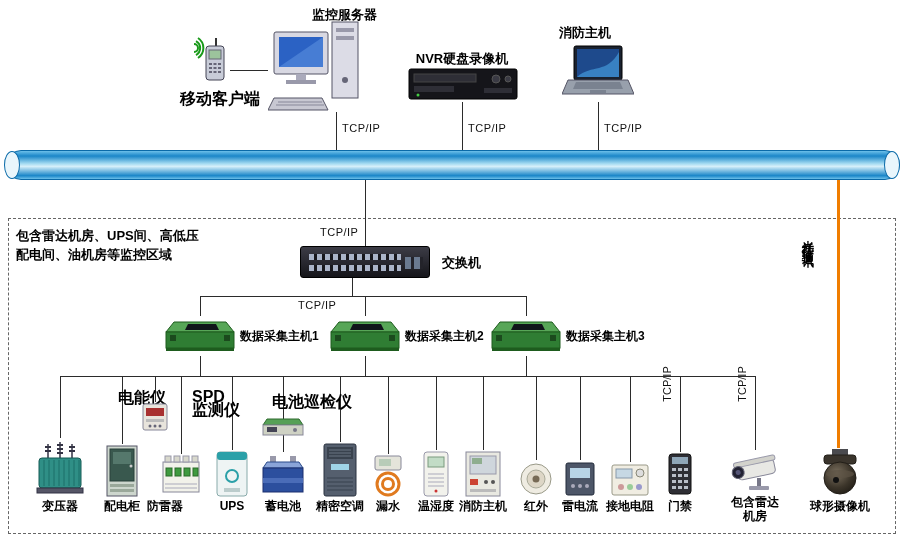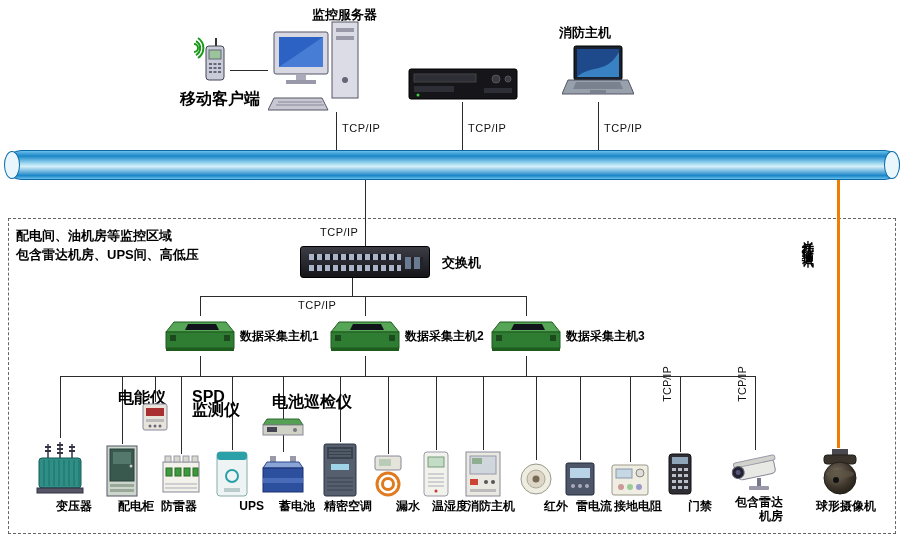--- a/index.html
+++ b/index.html
@@ -9,21 +9,21 @@
   .line { position:absolute; background:#2b2b2b; }
   .vline { width:1px; }
   .hline { height:1px; }
   .fiber-line { position:absolute; width:3px; background:#f07d00; }
   .lbl { position:absolute; color:#000; white-space:nowrap; }
   .b13 { font-size:13px; font-weight:bold; }
   .b12 { font-size:12px; font-weight:bold; }
   .b11 { font-size:16px; font-weight:bold; }
   .tcp { position:absolute; font-size:11px; color:#111; letter-spacing:0.5px; }
   .tcp-rot { position:absolute; width:54px; text-align:center; font-size:11px; color:#111; transform:rotate(-90deg); }
-  .dev-lbl { position:absolute; font-size:12px; font-weight:bold; text-align:right; line-height:1.15; color:#000; }
+  .dev-lbl { position:absolute; font-size:12px; font-weight:bold; text-align:center; line-height:1.15; color:#000; }
   .wrap { white-space:normal; }
   .zone-box { position:absolute; left:8px; top:218px; width:888px; height:316px; border:1px dashed #666; }
   .zone-desc { position:absolute; left:16px; top:226px; font-size:13px; font-weight:bold; line-height:19px; color:#000; }
   .fiber-lbl { position:absolute; left:799px; top:230px; writing-mode:vertical-rl; text-orientation:upright; font-size:12px; font-weight:bold; letter-spacing:3px; color:#000; }
   .pipe { position:absolute; left:6px; top:150px; width:894px; height:30px; border:1px solid #0a6aa8; border-radius:15px;
           background:linear-gradient(to bottom,#6cc0ea 0%,#1a86c8 18%,#9fd8f0 44%,#d6f0fa 55%,#1a86c8 88%,#6cc0ea 100%); }
   .pipe-cap { position:absolute; top:151px; width:16px; height:28px; border-radius:50%; background:#e9f6fc; border:1px solid #0a6aa8; }
   .pipe-label { position:absolute; left:0; top:156px; width:906px; text-align:center; font-size:14px; font-weight:bold; color:#000; }
   .switch-box { position:absolute; left:300px; top:246px; width:130px; height:32px; background:linear-gradient(#3c3c46,#15151a);
                 border:1px solid #000; border-radius:3px; }
@@ -71,20 +71,21 @@
           <rect x="27.5" y="31" width="3" height="2"></rect>
           <rect x="32" y="31" width="3" height="2"></rect>
         <rect x="23" y="35" width="3" height="2"></rect>
           <rect x="27.5" y="35" width="3" height="2"></rect>
           <rect x="32" y="35" width="3" height="2"></rect>
       </g>
     </svg>
   </div>
   <div class="lbl b11" style="left:180px;top:89px">移动客户端</div>
 
+  <div class="lbl b13" style="left:402px;top:50px;width:120px;text-align:center">NVR硬盘录像机</div>
   <div class="abs" style="left:408px;top:66px">
     <svg width="110" height="36" viewBox="0 0 110 36">
       <rect x="1" y="3" width="108" height="30" rx="2" fill="#15151a" stroke="#000"></rect>
       <rect x="6" y="8" width="62" height="8" fill="#2e2e36" stroke="#444"></rect>
       <rect x="6" y="20" width="40" height="6" fill="#2e2e36"></rect>
       <circle cx="88" cy="13" r="4" fill="#3a3a44" stroke="#555"></circle>
       <circle cx="100" cy="13" r="3" fill="#3a3a44" stroke="#555"></circle>
       <rect x="76" y="22" width="28" height="5" fill="#2e2e36"></rect>
       <circle cx="10" cy="29" r="1.5" fill="#4c4"></circle>
     </svg>
@@ -109,22 +110,22 @@
   <div class="tcp" style="left:342px;top:122px">TCP/IP</div>
   <div class="tcp" style="left:468px;top:122px">TCP/IP</div>
   <div class="tcp" style="left:604px;top:122px">TCP/IP</div>
 
   <div class="pipe"></div>
   <div class="pipe-cap" style="left:4px"></div>
   <div class="pipe-cap" style="left:884px"></div>
 
   <div class="zone-box"></div>
   <div class="zone-desc">
+    <div>包含雷达机房、UPS间、高低压</div>
     <div>配电间、油机房等监控区域</div>
-    <div>包含雷达机房、UPS间、高低压</div>
   </div>
   <div class="fiber-lbl">光纤传输通讯</div>
 
   <div class="line vline" style="left:365px;top:180px;height:66px"></div>
   <div class="tcp" style="left:320px;top:226px">TCP/IP</div>
 
   <div class="switch-box">
     <div class="ports p1"></div>
     <div class="ports p2"></div>
     <div class="uplink"></div>

